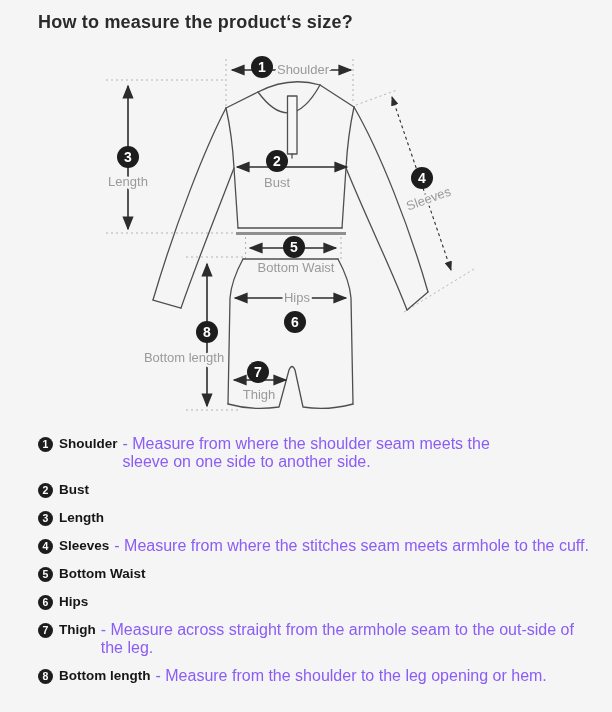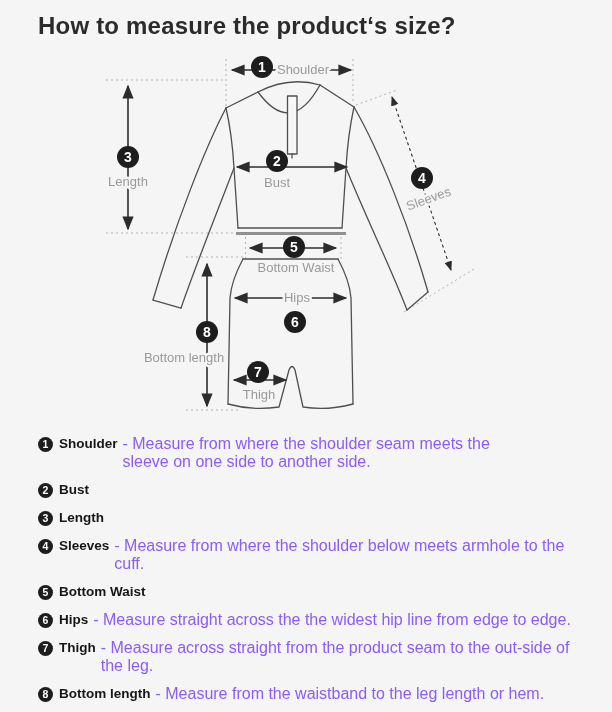--- a/index.html
+++ b/index.html
@@ -5,21 +5,21 @@
   html,body { margin:0; padding:0; }
   body {
     width:612px; height:712px;
     background:#f5f5f5;
     font-family:"Liberation Sans", sans-serif;
     position:relative;
     overflow:hidden;
   }
   .title {
     position:absolute; top:12px; left:38px;
-    font-size:24px; font-weight:bold; color:#2b2b2b;
+    font-size:18px; font-weight:bold; color:#2b2b2b;
     letter-spacing:0.2px; margin:0;
   }
   svg.diagram { position:absolute; top:40px; left:0; }
 
   
   .ol   { fill:none; stroke:#4f4f4f; stroke-width:1.3; stroke-linecap:round; stroke-linejoin:round; }
   .fillbg { fill:#f7f7f7; }
   .guide{ fill:none; stroke:#b3b3b3; stroke-width:1; stroke-dasharray:2 3; }
   .arrow{ fill:none; stroke:#2c2c2c; stroke-width:1.6; }
   .adash{ fill:none; stroke:#2c2c2c; stroke-width:1.1; stroke-dasharray:3 3; }
@@ -163,34 +163,33 @@
     <span class="lbadge">2</span>
     <span class="term">Bust</span>
   </div>
   <div class="legend-row">
     <span class="lbadge">3</span>
     <span class="term">Length</span>
   </div>
   <div class="legend-row">
     <span class="lbadge">4</span>
     <span class="term">Sleeves</span>
-    <span class="desc">- Measure from where the shoulder below meets armhole to the cuff.</span>
+    <span class="desc">- Measure from where the stitches seam meets armhole to the cuff.</span>
   </div>
   <div class="legend-row">
     <span class="lbadge">5</span>
     <span class="term">Bottom Waist</span>
   </div>
   <div class="legend-row">
     <span class="lbadge">6</span>
     <span class="term">Hips</span>
-    <span class="desc">- Measure straight across the the widest hip line from edge to edge.</span>
   </div>
   <div class="legend-row">
     <span class="lbadge">7</span>
     <span class="term">Thigh</span>
-    <span class="desc">- Measure across straight from the product seam to the out-side of the leg.</span>
+    <span class="desc">- Measure across straight from the armhole seam to the out-side of the leg.</span>
   </div>
   <div class="legend-row">
     <span class="lbadge">8</span>
     <span class="term">Bottom length</span>
-    <span class="desc">- Measure from the waistband to the leg length or hem.</span>
+    <span class="desc">- Measure from the shoulder to the leg opening or hem.</span>
   </div>
 </div>
 
 </body></html>

